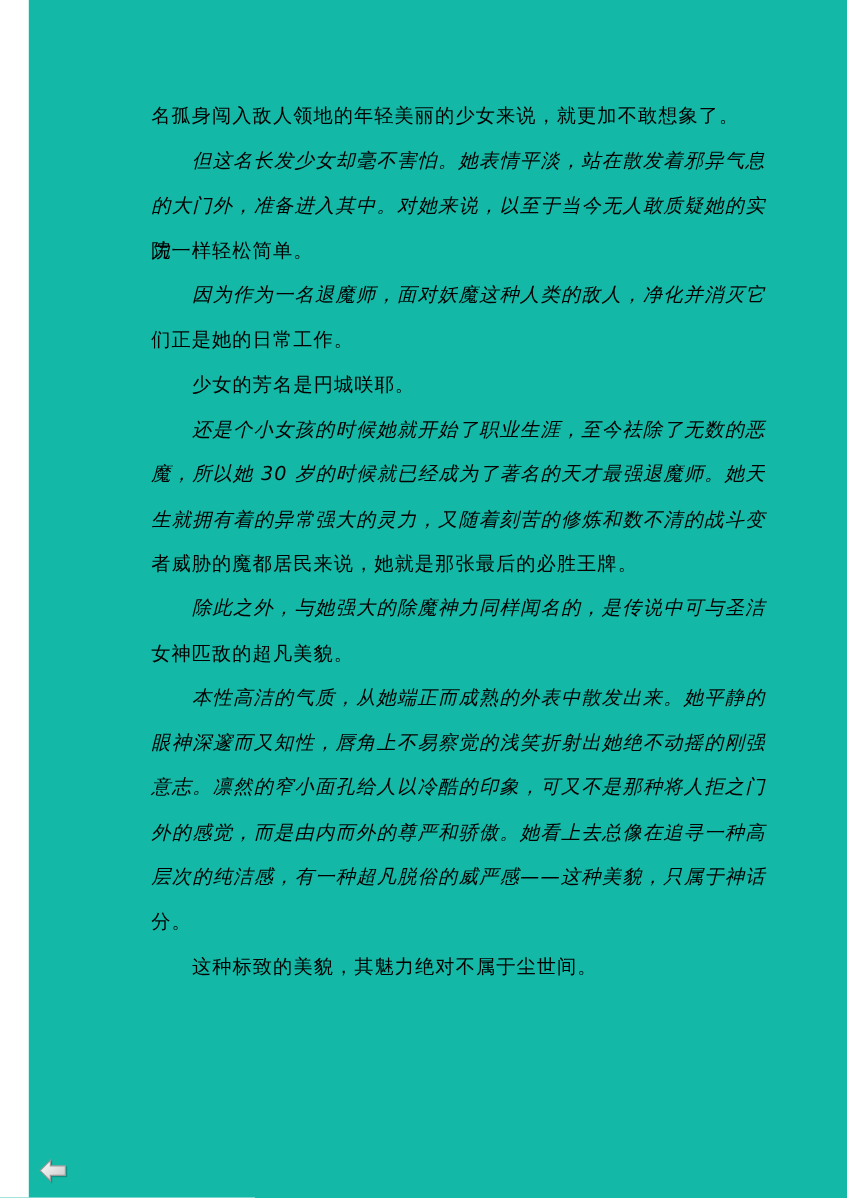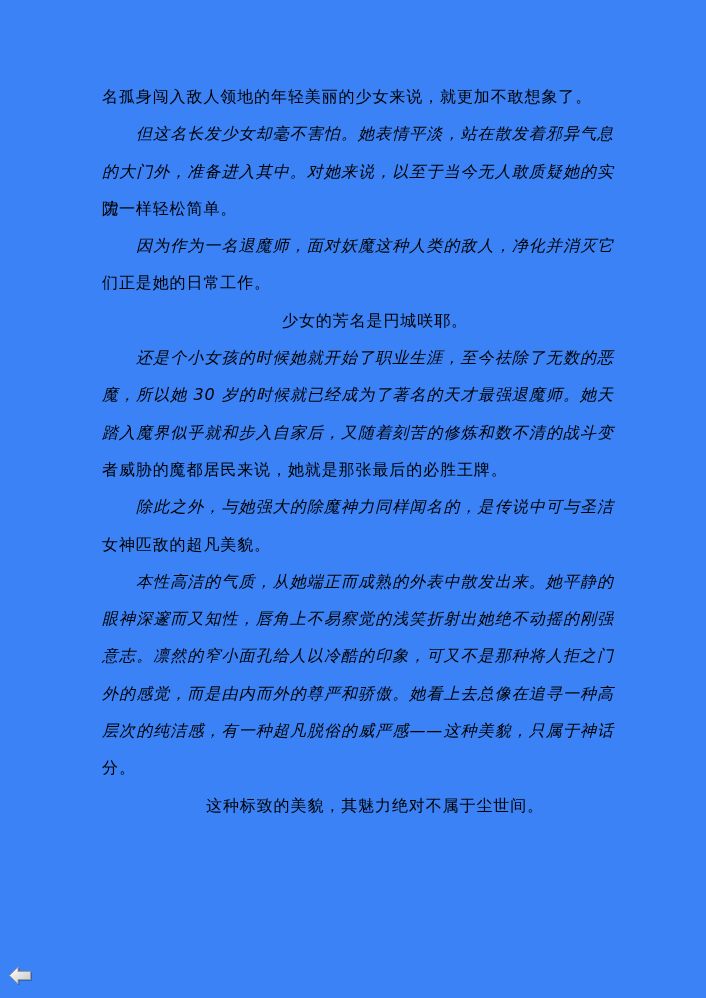--- a/index.html
+++ b/index.html
@@ -10,40 +10,40 @@
     width: 706px;
     height: 998px;
     background: #ffffff;
     position: relative;
     overflow: hidden;
     font-family: "DejaVu Sans", sans-serif;
   }
   .page {
     position: absolute;
     inset: 0;
-    background: #3b82f6;
+    background: #14b8a6;
+    margin-left: 24px;
   }
   .text-block {
     position: absolute;
     left: 102px;
     top: 78px;
     width: 512px;
   }
   .text-line {
     font-size: 16px;
     line-height: 37.3px;
     height: 37.3px;
     letter-spacing: 0.9px;
     color: #000000;
     white-space: nowrap;
     overflow: visible;
   }
   .text-line.indent {
     text-indent: 34px;
-    text-align: center;
   }
   .text-line.fill {
     white-space: normal;
     text-align: justify;
     text-align-last: justify;
     font-style: italic;
   }
   .page-back-button {
     position: absolute;
     left: 8px;
@@ -64,21 +64,21 @@
   <div class="text-block">
       <div class="text-line">名孤身闯入敌人领地的年轻美丽的少女来说，就更加不敢想象了。</div>
       <div class="text-line indent fill">但这名长发少女却毫不害怕。她表情平淡，站在散发着邪异气息</div>
       <div class="text-line fill">的大门外，准备进入其中。对她来说，以至于当今无人敢质疑她的实力</div>
       <div class="text-line">院一样轻松简单。</div>
       <div class="text-line indent fill">因为作为一名退魔师，面对妖魔这种人类的敌人，净化并消灭它</div>
       <div class="text-line">们正是她的日常工作。</div>
       <div class="text-line indent">少女的芳名是円城咲耶。</div>
       <div class="text-line indent fill">还是个小女孩的时候她就开始了职业生涯，至今祛除了无数的恶</div>
       <div class="text-line fill">魔，所以她 30 岁的时候就已经成为了著名的天才最强退魔师。她天</div>
-      <div class="text-line fill">踏入魔界似乎就和步入自家后，又随着刻苦的修炼和数不清的战斗变</div>
+      <div class="text-line fill">生就拥有着的异常强大的灵力，又随着刻苦的修炼和数不清的战斗变</div>
       <div class="text-line">者威胁的魔都居民来说，她就是那张最后的必胜王牌。</div>
       <div class="text-line indent fill">除此之外，与她强大的除魔神力同样闻名的，是传说中可与圣洁</div>
       <div class="text-line">女神匹敌的超凡美貌。</div>
       <div class="text-line indent fill">本性高洁的气质，从她端正而成熟的外表中散发出来。她平静的</div>
       <div class="text-line fill">眼神深邃而又知性，唇角上不易察觉的浅笑折射出她绝不动摇的刚强</div>
       <div class="text-line fill">意志。凛然的窄小面孔给人以冷酷的印象，可又不是那种将人拒之门</div>
       <div class="text-line fill">外的感觉，而是由内而外的尊严和骄傲。她看上去总像在追寻一种高</div>
       <div class="text-line fill">层次的纯洁感，有一种超凡脱俗的威严感——这种美貌，只属于神话</div>
       <div class="text-line">分。</div>
       <div class="text-line indent">这种标致的美貌，其魅力绝对不属于尘世间。</div>

